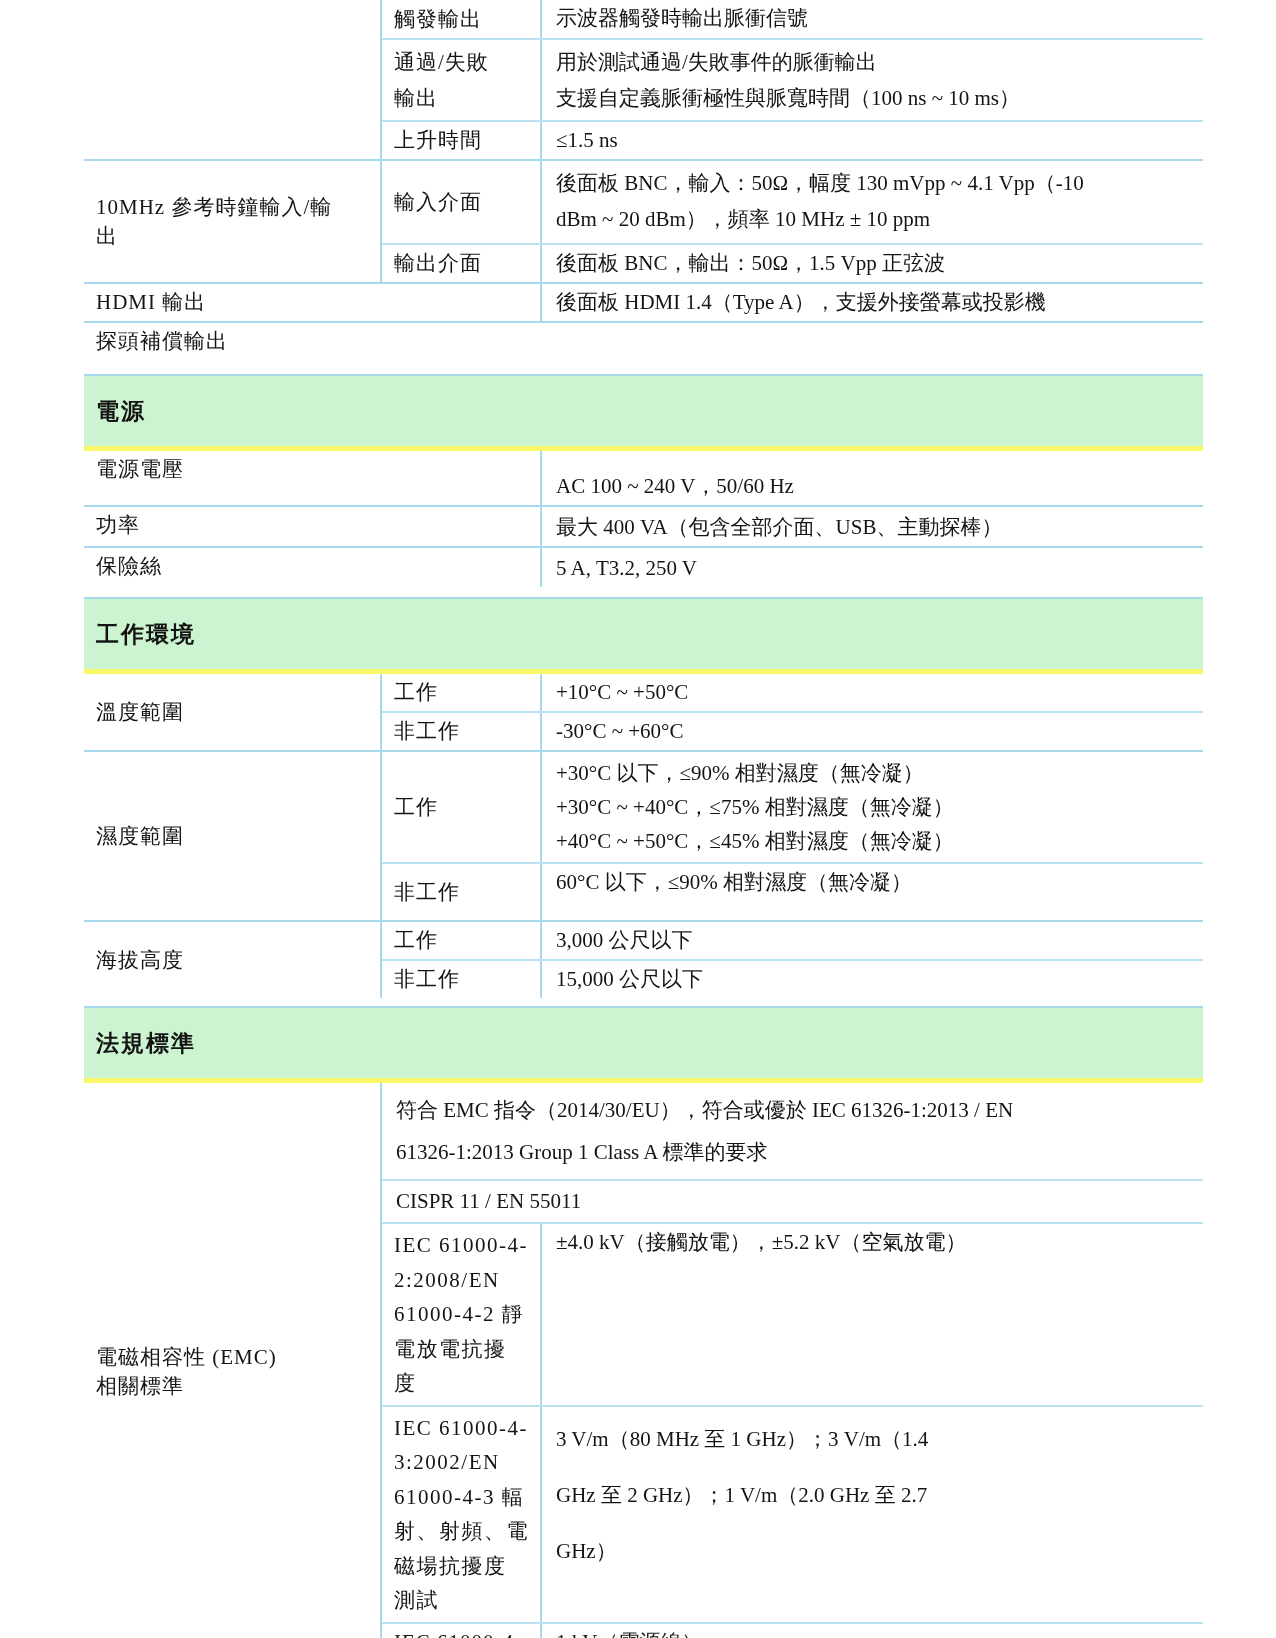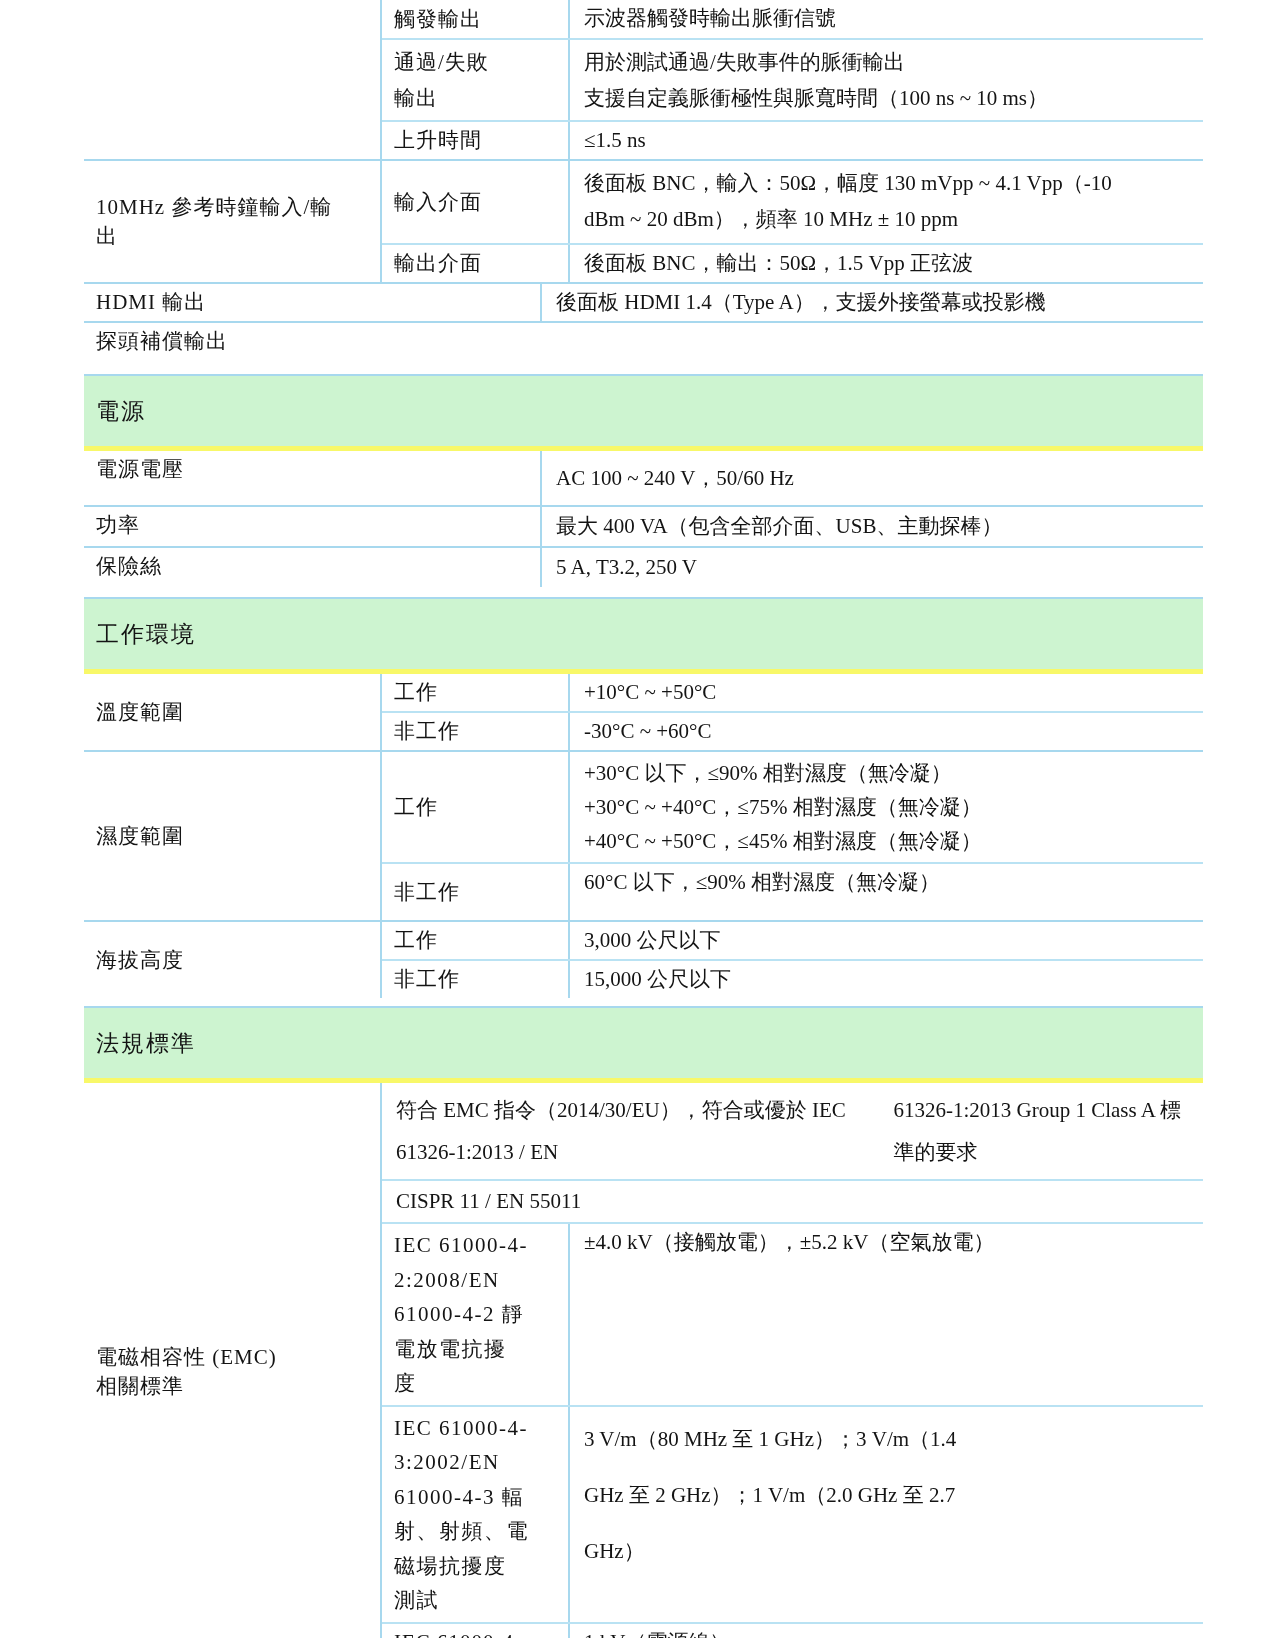--- a/index.html
+++ b/index.html
@@ -19,46 +19,46 @@
   
   .block{display:flex;border-top:2px solid var(--ln)}
   .no-top{border-top:none}
   .rp{flex:1;border-left:2px solid var(--ln);display:flex;flex-direction:column}
   .sub{display:flex}
   .sub + .sub{border-top:2px solid var(--lnsub)}
 
   
   .c1{width:296px;display:flex;flex-direction:column;justify-content:center;
       padding:4px 8px 4px 12px;letter-spacing:1px}
-  .c2{width:186px;display:flex;flex-direction:column;justify-content:center;
+  .c2{width:158px;display:flex;flex-direction:column;justify-content:center;
       padding:4px 6px 4px 12px;letter-spacing:1px}
   .c3{flex:1;border-left:2px solid var(--ln);display:flex;flex-direction:column;
       justify-content:flex-start;padding:4px 10px 4px 14px}
-  .c23{flex:1;display:flex;flex-direction:row;justify-content:flex-start;padding:6px 10px 6px 14px}
+  .c23{flex:1;display:flex;flex-direction:column;justify-content:flex-start;padding:6px 10px 6px 14px}
   .cL{width:456px;display:flex;align-items:flex-start;padding:4px 8px 4px 12px;letter-spacing:1px}
   .cR{flex:1;border-left:2px solid var(--ln);display:flex;flex-direction:column;
-      justify-content:center;padding:4px 10px 4px 14px}
+      justify-content:flex-end;padding:4px 10px 4px 14px}
 
   .ln{line-height:29px}
   .l34{line-height:34px}
   .l36{line-height:36px}
   .l42{line-height:42px}
   .l56{line-height:56px}
   .std .ln{line-height:34.5px;letter-spacing:1.5px}
 
   
   .h30{min-height:30px}.h37{min-height:37px}.h38{min-height:38px}.h40{min-height:40px}
   .h41{min-height:41px}.h54{min-height:54px}.h58{min-height:58px}.h74{min-height:74px}
   .h82{min-height:82px}.h92{min-height:92px}.h104{min-height:104px}
   .h178{min-height:178px}.h205{min-height:205px}
 
   
   .band{height:72px;border-top:2px solid var(--ln);background:var(--grn);
         display:flex;align-items:center;padding-left:12px;
-        font-weight:normal;font-size:23px;letter-spacing:2px}
+        font-weight:bold;font-size:23px;letter-spacing:2px}
   .band-underline{height:5px;background:var(--yel)}
 
   .sp14{height:14px}.sp10{height:10px}.sp8{height:8px}
 </style>
 </head>
 <body>
 
 <div class="page">
   <div class="spec">
 

